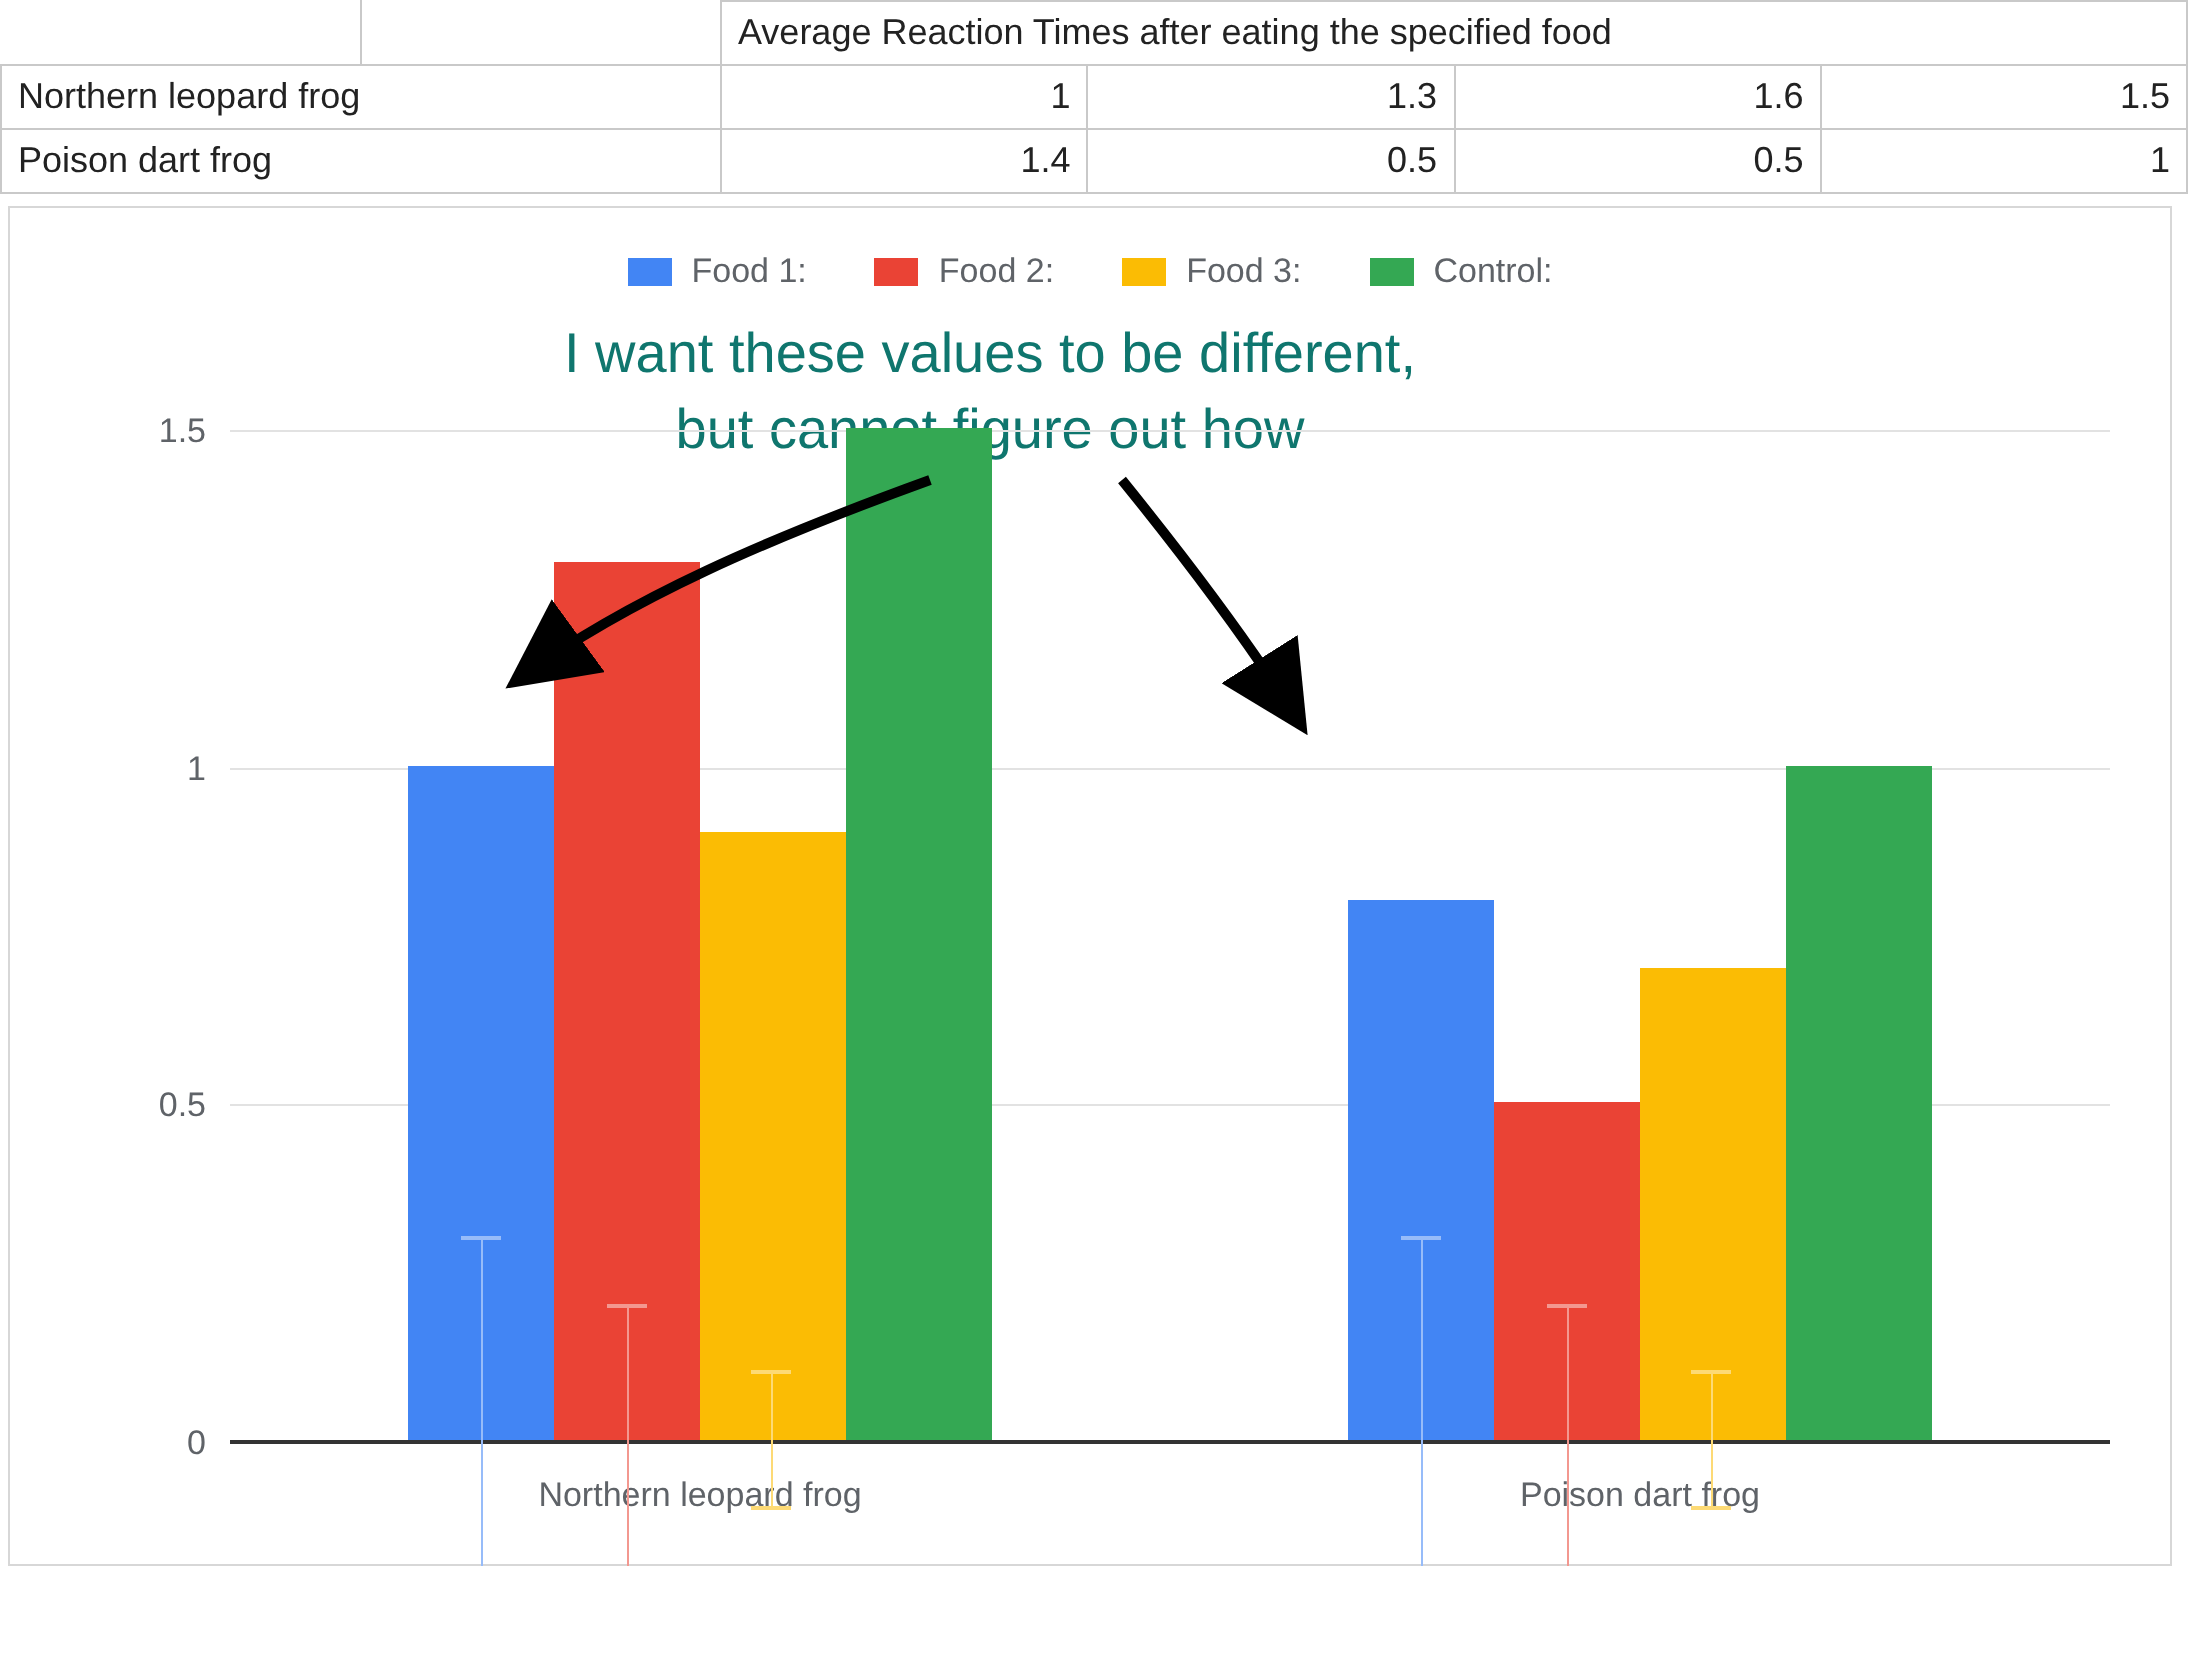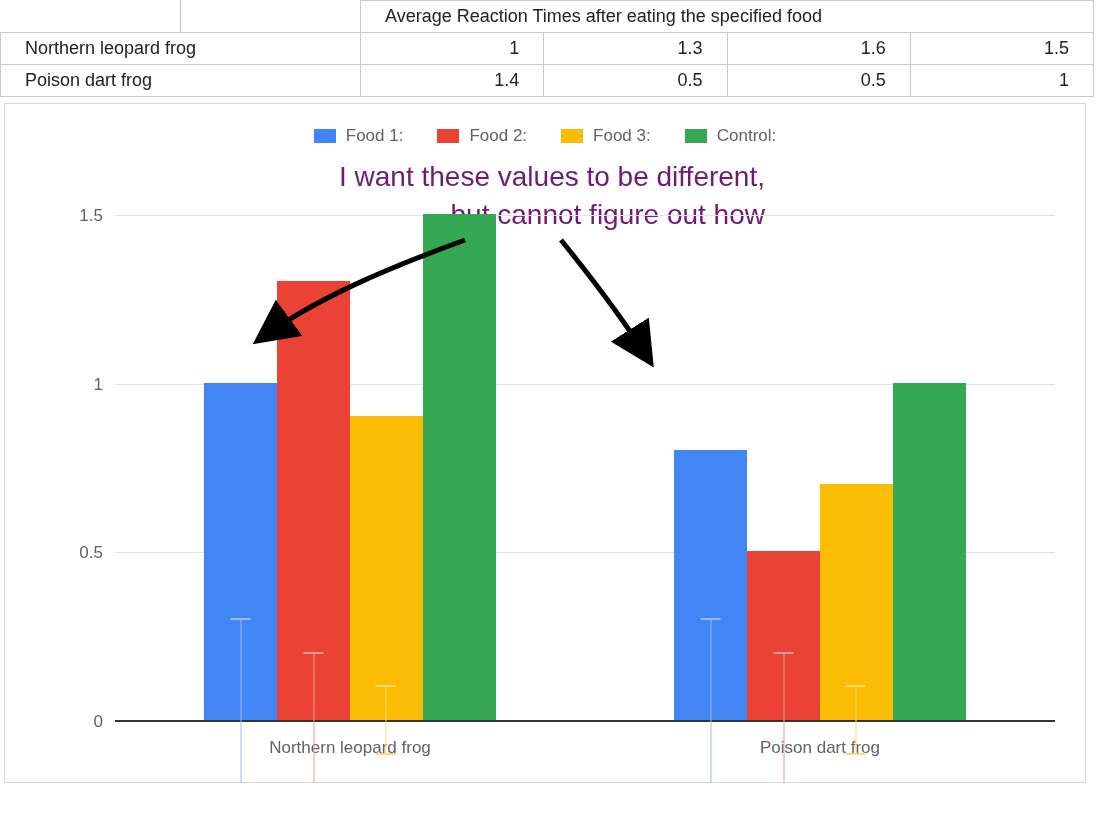--- a/index.html
+++ b/index.html
@@ -12,21 +12,21 @@
     width: 1096px;
   }
   
   .sheet {
     width: 1094px;
     border-collapse: collapse;
     margin: 0 0 6px 0;
   }
   .sheet td {
     border: 1px solid #c9c9c9;
-    padding: 4px 24px;
+    padding: 4px 8px;
     font-size: 18px;
     height: 32px;
     vertical-align: middle;
   }
   .sheet tr:first-child td:first-child,
   .sheet tr:first-child td:nth-child(2) {
     border-top-color: transparent;
     border-left-color: transparent;
   }
   .sheet .num { text-align: right; }
@@ -53,24 +53,24 @@
     color: #5f6368;
   }
   .legend .item { display: flex; align-items: center; gap: 10px; }
   .legend .sw {
     width: 22px; height: 14px;
     border-radius: 0;
   }
   .annotation {
     position: absolute;
     font-size: 28px;
-    color: #701a75;
+    color: #0f766e;
     font-weight: 400;
     line-height: 1.35;
-    text-align: right;
+    text-align: center;
     pointer-events: none;
   }
   .plot {
     position: absolute;
     left: 110px;
     top: 78px;
     right: 30px;
     bottom: 60px;
   }
   .axis-line {

